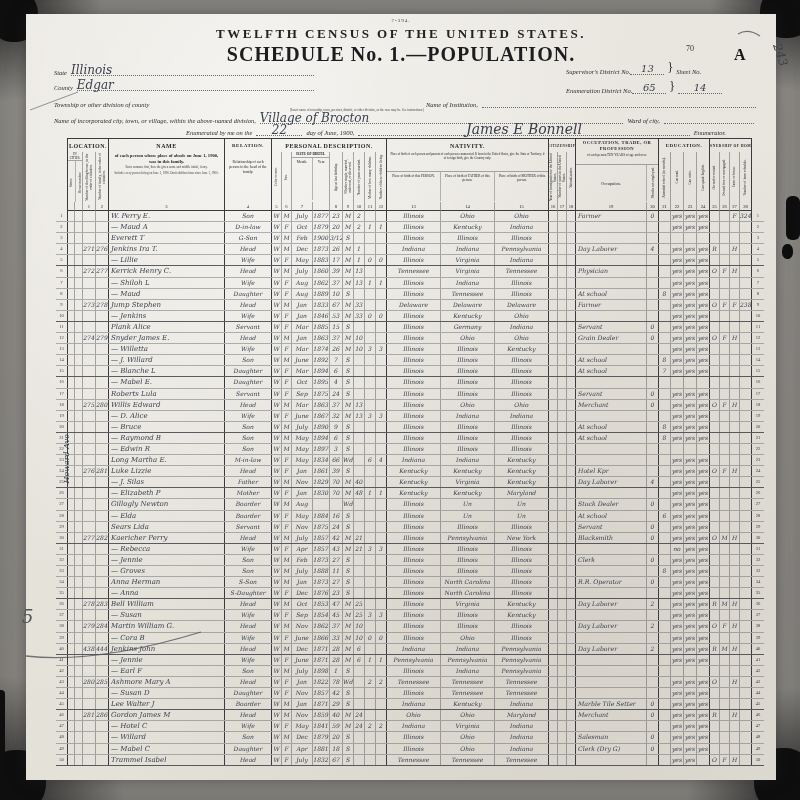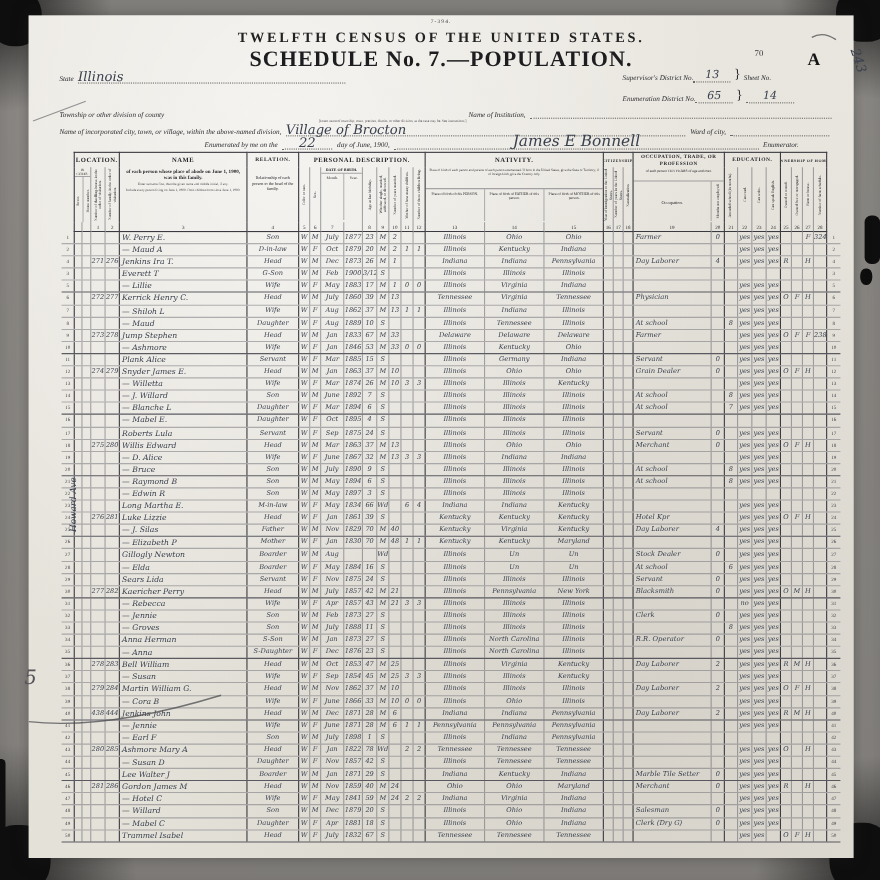--- a/index.html
+++ b/index.html
@@ -106,21 +106,21 @@
 <div class="blob" style="left:-12px;top:750px;width:58px;height:62px;"></div>
 <div class="blob" style="left:754px;top:748px;width:58px;height:64px;"></div>
 <div class="blob" style="left:786px;top:196px;width:14px;height:44px;border-radius:6px;"></div>
 <div class="blob" style="left:782px;top:244px;width:11px;height:15px;"></div>
 <div class="blob" style="left:-4px;top:690px;width:9px;height:110px;border-radius:4px;"></div>
 
 <div class="paper">
 
   <div class="abs ctr form-num">7-394.</div>
   <div class="abs ctr title">TWELFTH CENSUS OF THE UNITED STATES.</div>
-  <div class="abs ctr subtitle">SCHEDULE No. 7.—POPULATION.</div>
+  <div class="abs ctr subtitle">SCHEDULE No. 1.—POPULATION.</div>
   <div class="abs stamp70">70</div>
   <div class="abs letterA">A</div>
   <div class="abs hw hw243">243</div>
 
   <div class="abs dist">
     <div class="dist-row">
       <span class="lbl">Supervisor's District No.</span>
       <span class="dotted hw val">13</span>
       <span class="brace">}</span>
       <span class="lbl">Sheet No.</span>
@@ -129,20 +129,24 @@
       <span class="lbl">Enumeration District No.</span>
       <span class="dotted hw val">65</span>
       <span class="brace">}</span>
       <span class="dotted hw val" style="min-width:44px">14</span>
     </div>
   </div>
 
   <div class="abs fline f-state">
     <span class="lbl">State</span>&nbsp;
     <span class="dotted hw hw-val" style="flex:1">Illinois</span>
+  </div>
+  <div class="abs fline f-county">
+    <span class="lbl">County</span>&nbsp;
+    <span class="dotted hw hw-val" style="flex:1">Edgar</span>
   </div>
   <div class="abs f-town">
     <div class="fline">
       <span class="lbl">Township or other division of county</span>&nbsp;
     </div>
     <div class="fineprint" style="text-align:right">[Insert name of township, town, precinct, district, or other division, as the case may be. See instructions.]</div>
   </div>
   <div class="abs fline f-inst">
     <span class="lbl">Name of Institution,</span>&nbsp;
     <span class="dotted" style="flex:1;height:8px"></span>
@@ -382,20 +386,55 @@
           <div class="hw">yes</div>
           <div class="hw">yes</div>
           <div class="gb hw">yes</div>
           <div class="hw"></div>
           <div class="hw"></div>
           <div class="hw"></div>
           <div class="gb hw"></div>
           <div class="mn">2</div>
         </div>
         <div class="trow">
+          <div class="mn">3</div>
+          <div class="bl"></div>
+          <div class=""></div>
+          <div class="hw"></div>
+          <div class="gb hw"></div>
+          <div class="nm gb hw">Everett T</div>
+          <div class="rl gb hw">G-Son</div>
+          <div class="hw">W</div>
+          <div class="hw">M</div>
+          <div class="hw">Feb</div>
+          <div class="hw">1900</div>
+          <div class="hw">3/12</div>
+          <div class="hw">S</div>
+          <div class="hw"></div>
+          <div class="hw"></div>
+          <div class="gb hw"></div>
+          <div class="hw">Illinois</div>
+          <div class="hw">Illinois</div>
+          <div class="gb hw">Illinois</div>
+          <div class="hw"></div>
+          <div class="hw"></div>
+          <div class="gb hw"></div>
+          <div class="oc hw"></div>
+          <div class="gb hw"></div>
+          <div class="hw"></div>
+          <div class="hw"></div>
+          <div class="hw"></div>
+          <div class="gb hw"></div>
+          <div class="hw"></div>
+          <div class="hw"></div>
+          <div class="hw"></div>
+          <div class="gb hw"></div>
+          <div class="mn">3</div>
+        </div>
+        <div class="trow">
           <div class="mn">4</div>
           <div class="bl"></div>
           <div class=""></div>
           <div class="hw">271</div>
           <div class="gb hw">276</div>
           <div class="nm gb hw">Jenkins Ira T.</div>
           <div class="rl gb hw">Head</div>
           <div class="hw">W</div>
           <div class="hw">M</div>
           <div class="hw">Dec</div>
@@ -416,55 +455,20 @@
           <div class="hw"></div>
           <div class="hw">yes</div>
           <div class="hw">yes</div>
           <div class="gb hw">yes</div>
           <div class="hw">R</div>
           <div class="hw"></div>
           <div class="hw">H</div>
           <div class="gb hw"></div>
           <div class="mn">4</div>
         </div>
-        <div class="trow">
-          <div class="mn">3</div>
-          <div class="bl"></div>
-          <div class=""></div>
-          <div class="hw"></div>
-          <div class="gb hw"></div>
-          <div class="nm gb hw">Everett T</div>
-          <div class="rl gb hw">G-Son</div>
-          <div class="hw">W</div>
-          <div class="hw">M</div>
-          <div class="hw">Feb</div>
-          <div class="hw">1900</div>
-          <div class="hw">3/12</div>
-          <div class="hw">S</div>
-          <div class="hw"></div>
-          <div class="hw"></div>
-          <div class="gb hw"></div>
-          <div class="hw">Illinois</div>
-          <div class="hw">Illinois</div>
-          <div class="gb hw">Illinois</div>
-          <div class="hw"></div>
-          <div class="hw"></div>
-          <div class="gb hw"></div>
-          <div class="oc hw"></div>
-          <div class="gb hw"></div>
-          <div class="hw"></div>
-          <div class="hw"></div>
-          <div class="hw"></div>
-          <div class="gb hw"></div>
-          <div class="hw"></div>
-          <div class="hw"></div>
-          <div class="hw"></div>
-          <div class="gb hw"></div>
-          <div class="mn">3</div>
-        </div>
         <div class="trow r5">
           <div class="mn">5</div>
           <div class="bl"></div>
           <div class=""></div>
           <div class="hw"></div>
           <div class="gb hw"></div>
           <div class="nm gb hw">— Lillie</div>
           <div class="rl gb hw">Wife</div>
           <div class="hw">W</div>
           <div class="hw">F</div>
@@ -632,21 +636,21 @@
           <div class="hw">F</div>
           <div class="gb hw">238</div>
           <div class="mn">9</div>
         </div>
         <div class="trow r5">
           <div class="mn">10</div>
           <div class="bl"></div>
           <div class=""></div>
           <div class="hw"></div>
           <div class="gb hw"></div>
-          <div class="nm gb hw">— Ashmore</div>
+          <div class="nm gb hw">— Jenkins</div>
           <div class="rl gb hw">Wife</div>
           <div class="hw">W</div>
           <div class="hw">F</div>
           <div class="hw">Jan</div>
           <div class="hw">1846</div>
           <div class="hw">53</div>
           <div class="hw">M</div>
           <div class="hw">33</div>
           <div class="hw">0</div>
           <div class="gb hw">0</div>

